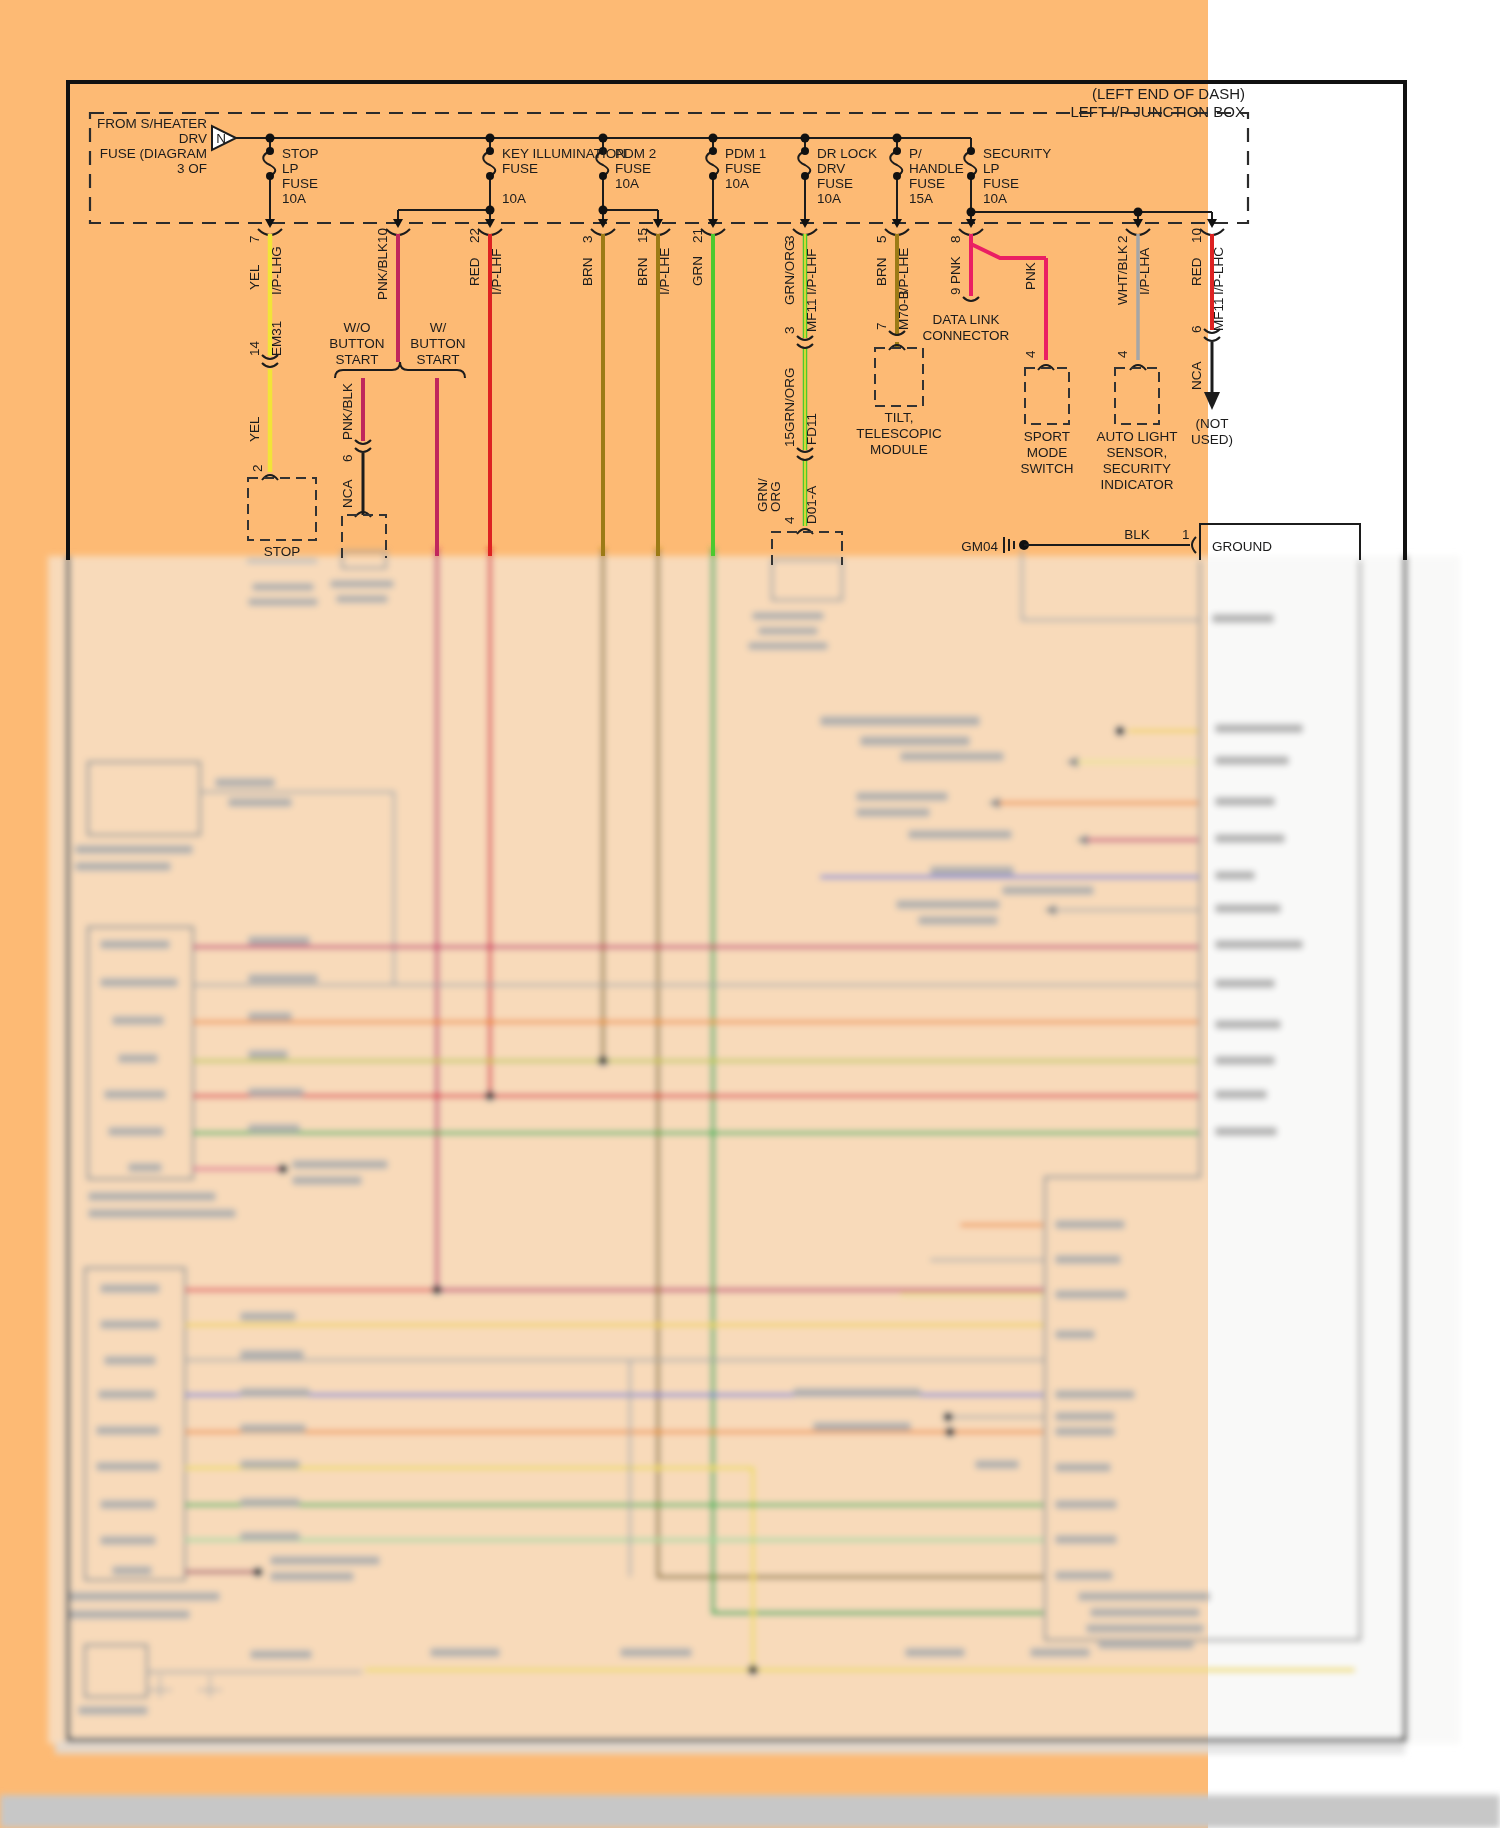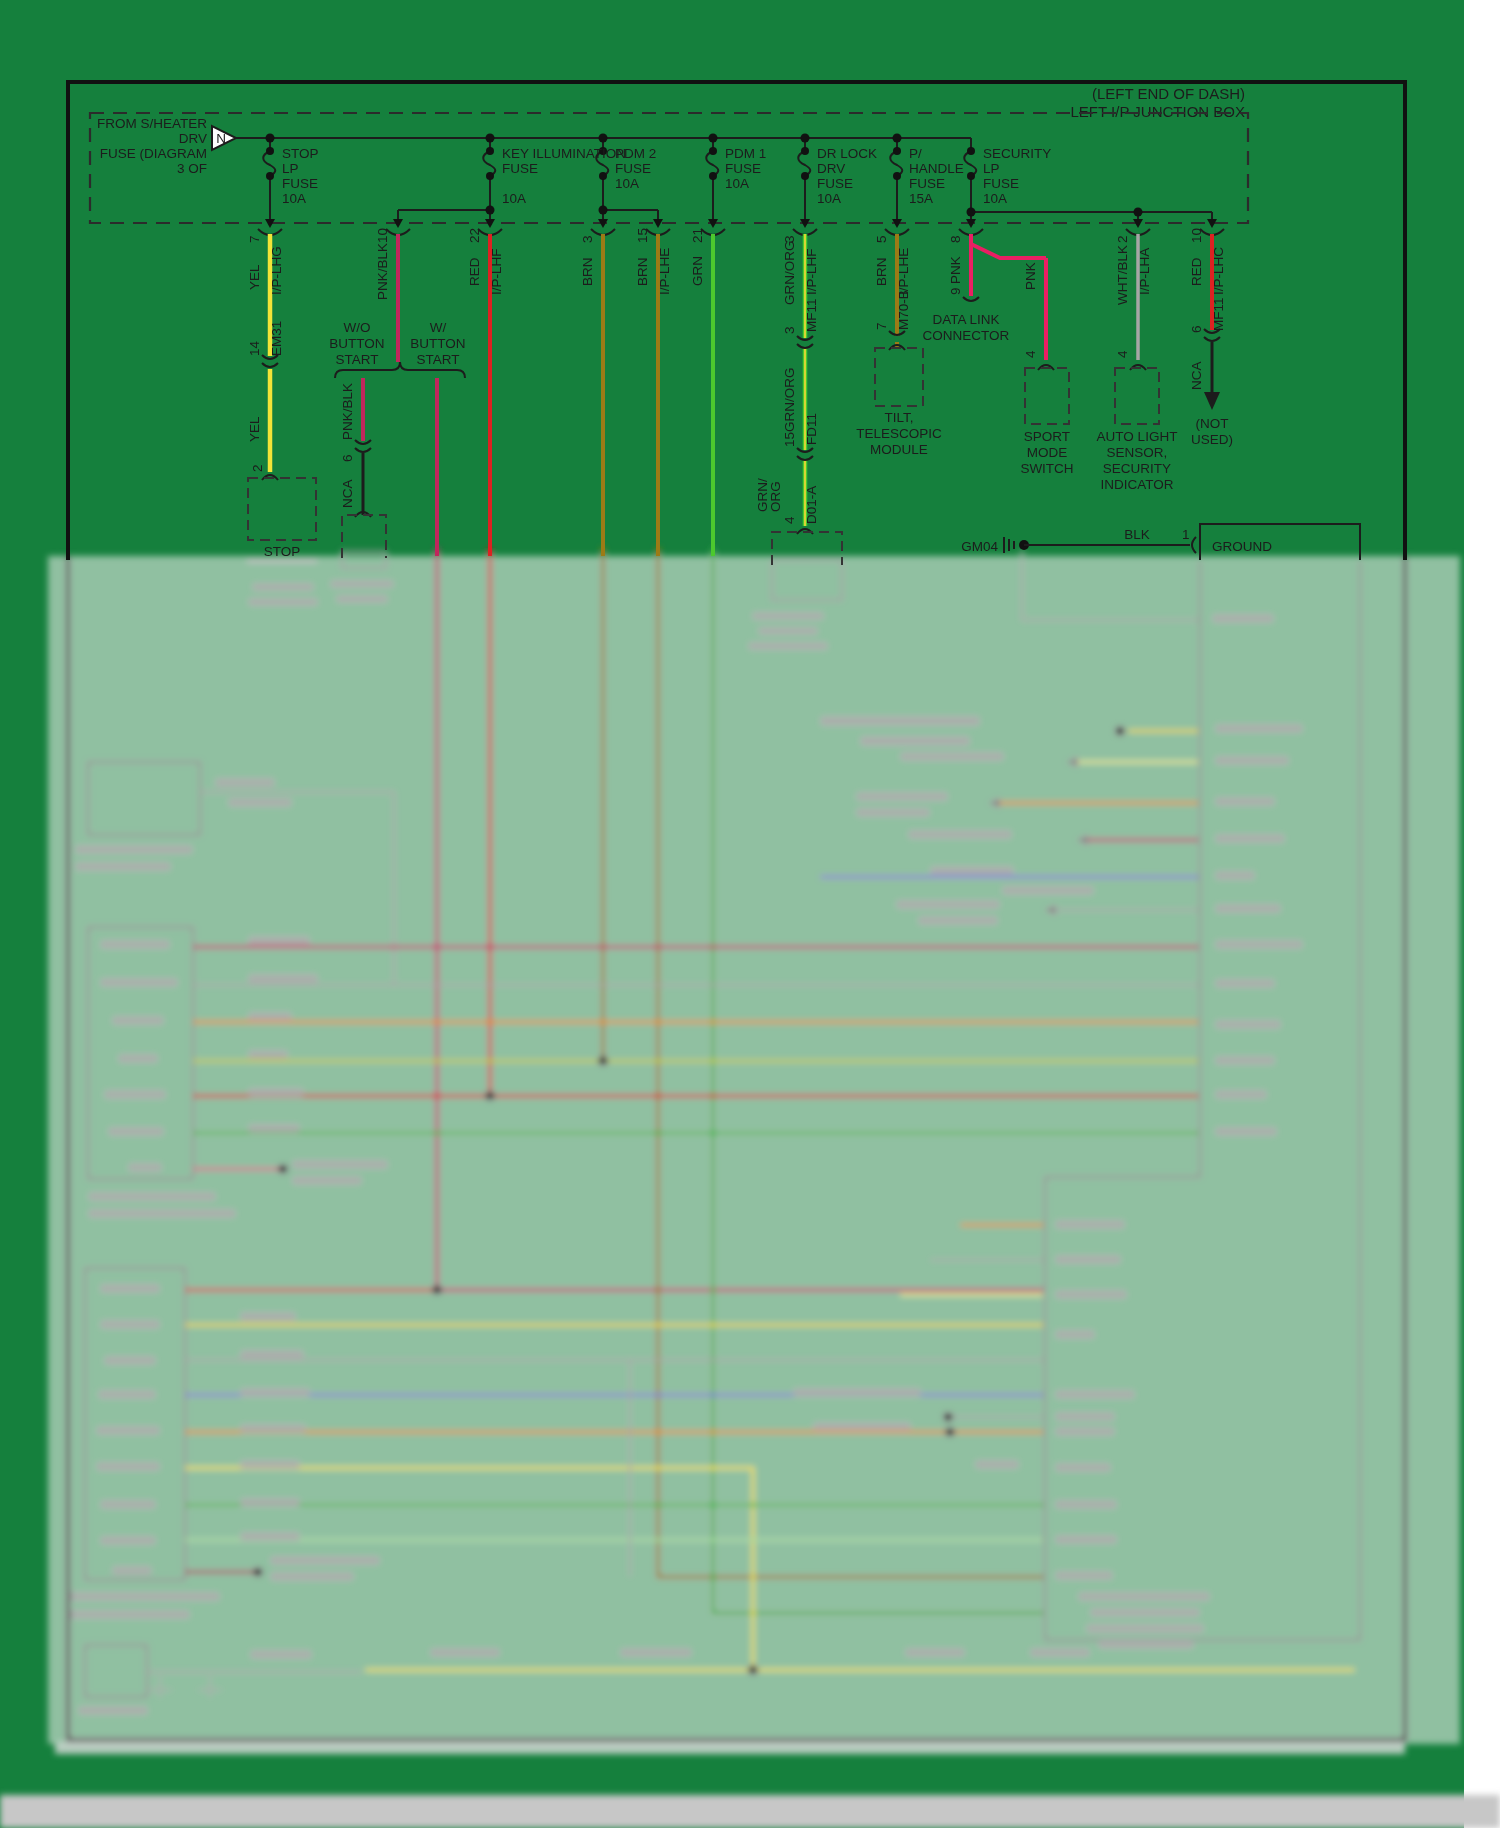--- a/index.html
+++ b/index.html
@@ -1,16 +1,16 @@
 <!DOCTYPE html>
 <html><head>
 <meta charset="utf-8">
 <style>
   html,body{margin:0;padding:0;background:#ffffff;}
-  .page{width:1464px;height:1828px;position:relative;background:#15803d;font-family:"Liberation Sans",sans-serif;}
+  .page{width:1208px;height:1828px;position:relative;background:#fdba74;font-family:"Liberation Sans",sans-serif;}
   svg text{fill:#1c1c1c;font-family:"Liberation Sans",sans-serif;}
   .t{font-size:13.5px;}
   .th{font-size:15px;}
   .tc{text-anchor:middle;}
   .te{text-anchor:end;}
   .ln{stroke:#1c1c1c;stroke-width:2;fill:none;}
   .lnthick{stroke:#111;stroke-width:4;fill:none;}
   .dashbox{stroke:#2b2b2b;stroke-width:2.2;fill:none;stroke-dasharray:14,9;}
   .cbox{stroke:#333;stroke-width:2;fill:none;stroke-dasharray:10,6;}
   .dot{fill:#111;}

